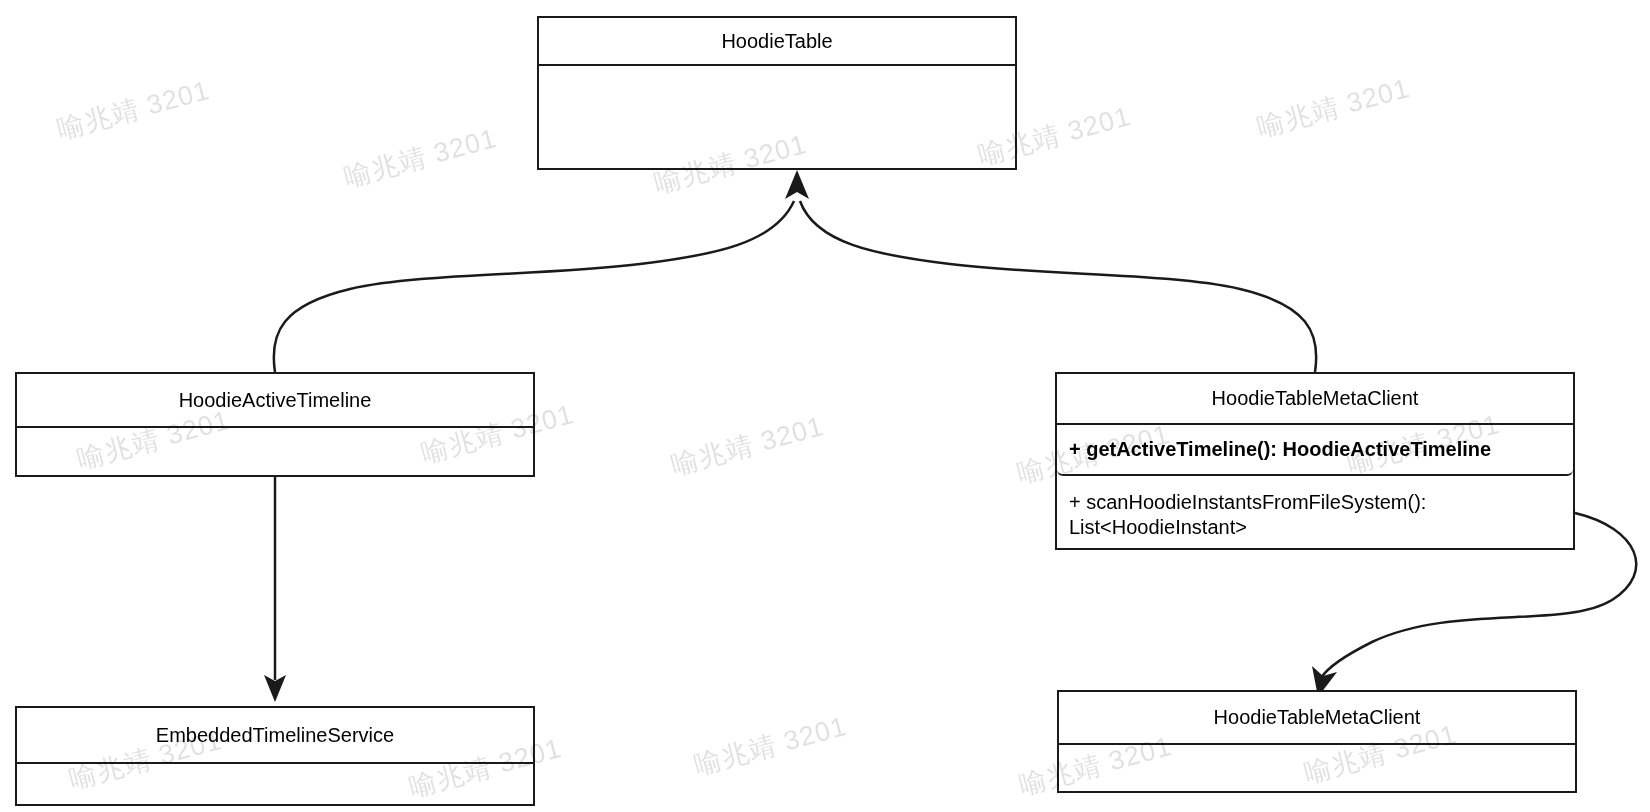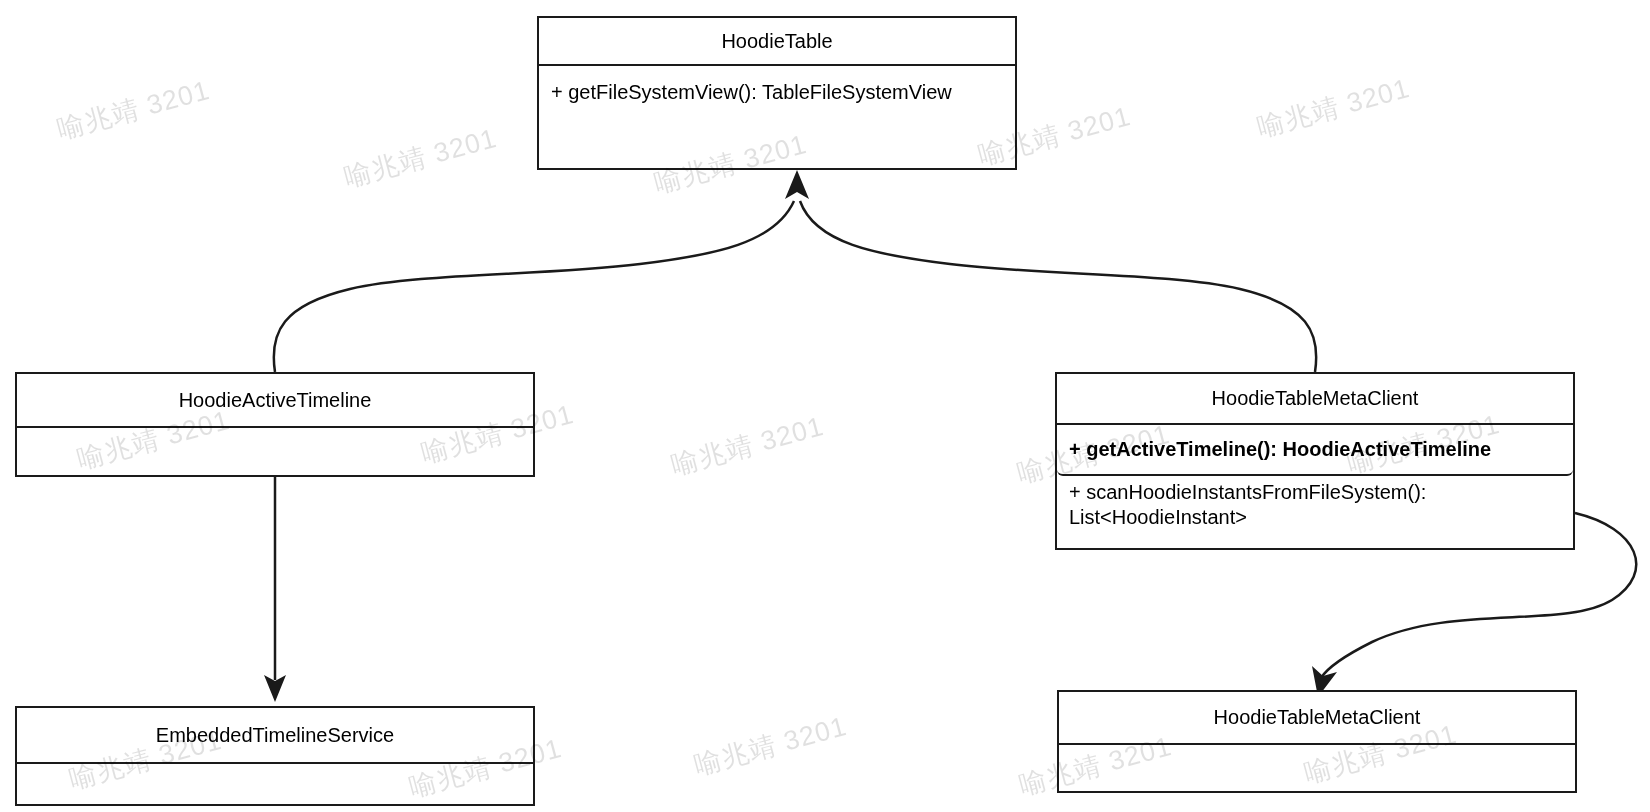--- a/index.html
+++ b/index.html
@@ -23,21 +23,21 @@
     flex:1 1 auto;display:flex;flex-direction:column;
     justify-content:space-between;padding:14px 0 16px;
   }
   .uml-method{font-size:20px;line-height:24px;padding:0 12px;white-space:nowrap;}
   .uml-compartment{
     box-sizing:border-box;display:flex;align-items:center;
     font-size:20px;padding:0 12px;border-radius:6px;
   }
   .uml-compartment.divided{border-bottom:2px solid #1a1a1a;}
   .uml-compartment.bold{font-weight:700;}
-  .uml-compartment.wrap{display:block;padding-top:4px;line-height:25px;font-size:20px;}
+  .uml-compartment.wrap{display:block;padding-top:14px;line-height:25px;font-size:20px;}
 
   .watermark{
     position:absolute;z-index:30;font-size:27px;letter-spacing:1px;
     color:rgba(0,0,0,0.12);white-space:nowrap;
     transform:rotate(-15deg);transform-origin:0 50%;pointer-events:none;
   }
 </style>
 </head>
 <body>
 
@@ -53,21 +53,20 @@
     <g fill="#1a1a1a" stroke="none">
       <polygon points="797,170 809,199 797,192 785,199"></polygon>
       <polygon points="275,702 286,675 275,681 264,675"></polygon>
       <polygon points="1318,697 1312,666 1323,676 1337,672"></polygon>
     </g>
   </svg>
 
   <div class="uml-box" style="left:537px;top:16px;width:480px;height:154px">
     <div class="uml-title" style="height:48px">HoodieTable</div>
     <div class="uml-methods">
-      <div class="uml-method">+ getFileSystemView(): TableFileSystemView</div>
     </div>
   </div>
 
   <div class="uml-box" style="left:15px;top:372px;width:520px;height:105px">
     <div class="uml-title" style="height:54px">HoodieActiveTimeline</div>
     <div class="uml-empty"></div>
   </div>
 
   <div class="uml-box" style="left:1055px;top:372px;width:520px;height:178px">
     <div class="uml-title" style="height:51px">HoodieTableMetaClient</div>

